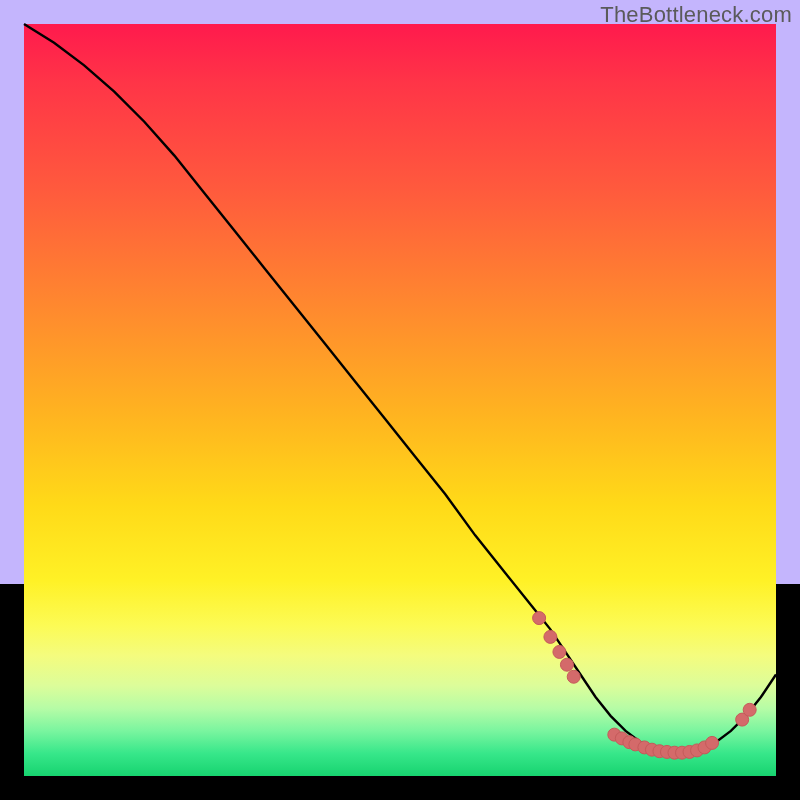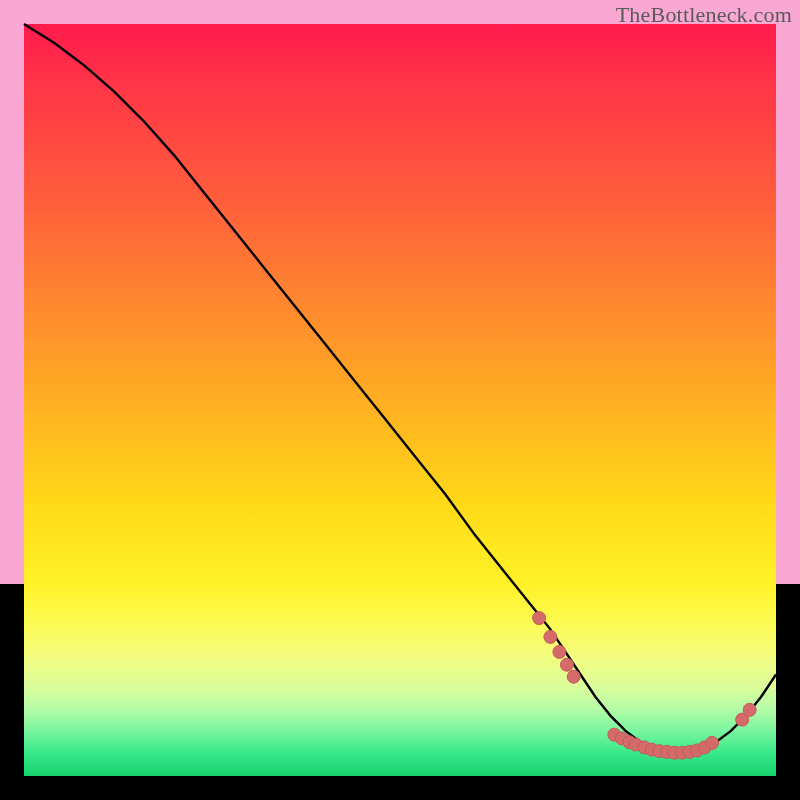--- a/index.html
+++ b/index.html
@@ -8,22 +8,21 @@
     width: 800px;
     height: 800px;
     background: #000;
     overflow: hidden;
     font-family: Arial, Helvetica, sans-serif;
   }
   .stage {
     position: relative;
     width: 800px;
     height: 584px;
-    background: #f9a8d4;
-    font-family: Liberation Serif, serif;
+    background: #c4b5fd;
   }
   .plot {
     position: absolute;
     left: 24px;
     top: 24px;
     width: 752px;
     height: 752px;
     
     background: linear-gradient(
       to bottom,

